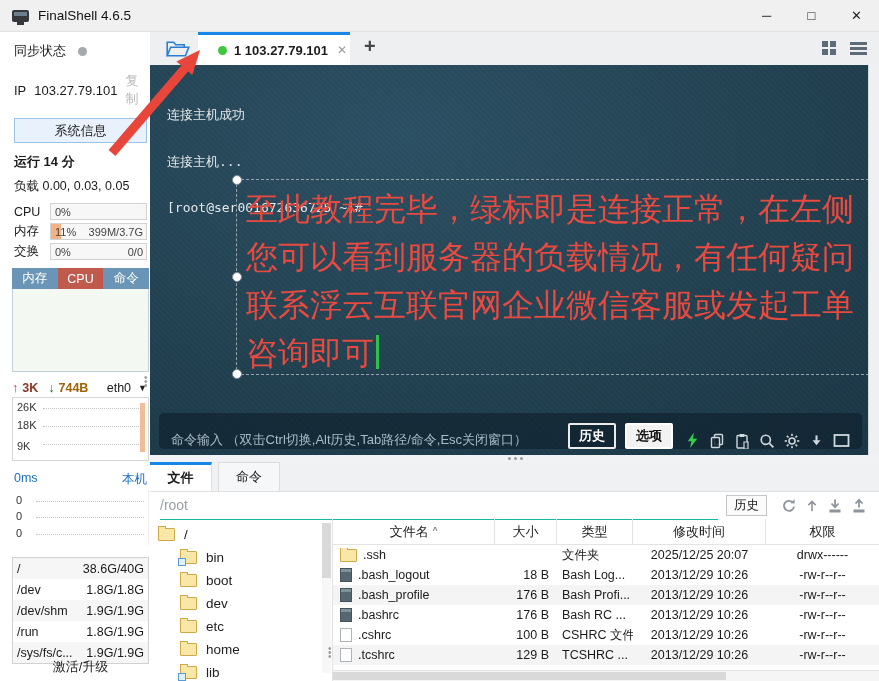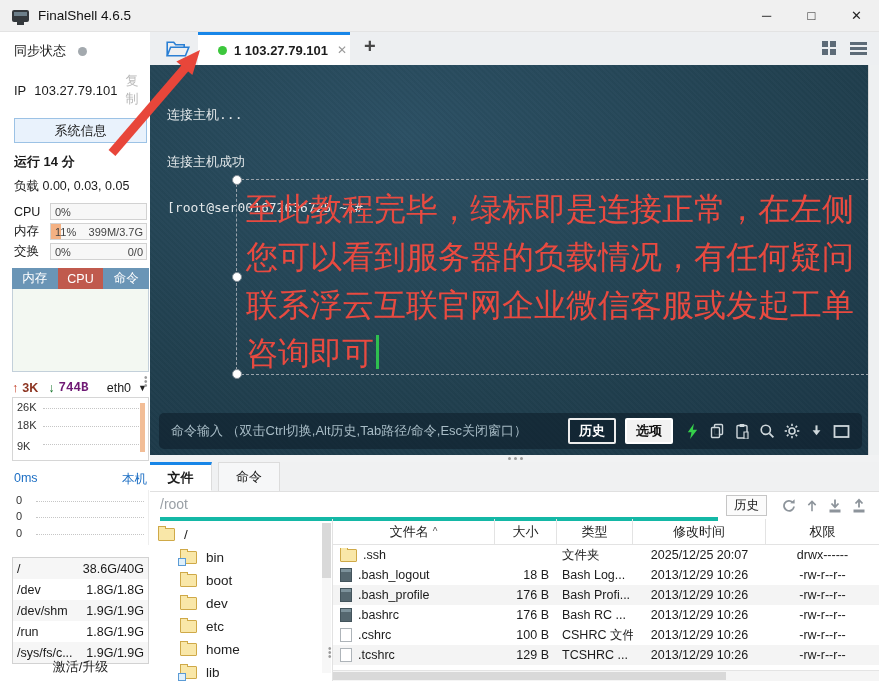--- a/index.html
+++ b/index.html
@@ -37,21 +37,21 @@
   .side-tabs{display:flex;margin:8px 0 0 0;}
   .side-tab{flex:1;height:21px;color:#fff;font-size:12.5px;display:flex;align-items:center;
     justify-content:center;}
   .side-tab.blue{background:#6a95b6;}
   .side-tab.red{background:#c05a4d;}
   .mini-chart{height:82px;background:#f3f8f2;border:1px solid #c3d0da;border-top:none;}
   .net-row{display:flex;align-items:center;gap:4px;margin:9px 2px 2px 0;font-size:12.5px;font-weight:bold;}
   .up-arrow{color:#c23b22;}
   .net-up{color:#8d3522;}
   .down-arrow{color:#1f7a33;margin-left:6px;}
-  .net-down{color:#701a75;font-family:Liberation Mono, monospace;}
+  .net-down{color:#a16207;}
   .iface{margin-left:auto;font-weight:normal;}
   .chev{font-size:9px;color:#222;margin-left:3px;}
   .line-chart{position:relative;border:1px solid #d6d6d6;background:#fff;font-size:11px;color:#333;}
   #netchart{height:62px;}
   .tick{position:absolute;left:4px;}
   .gridline{position:absolute;left:30px;right:7px;border-top:1px dotted #c6c6c6;}
   .net-bar{position:absolute;right:3px;top:5px;bottom:8px;width:5px;background:#f2bd96;}
   .ping-row{display:flex;margin:10px 2px 2px 2px;font-size:12.5px;color:#1d6fc4;}
   .ping-host{margin-left:auto;}
   #pingchart{height:55px;border:none;border-right:1px solid #eee;}
@@ -94,42 +94,42 @@
   .sel-box{position:absolute;left:86px;top:114px;width:636px;height:194px;
     border:1px dashed #98a2aa;z-index:2;}
   .handle{position:absolute;width:8px;height:8px;border-radius:50%;background:#fff;
     border:1px solid #7e8a93;left:-5px;}
   .h-top{top:-5px;} .h-mid{top:92px;} .h-bot{bottom:-5px;}
   .red-text{position:absolute;left:96px;top:120px;z-index:2;color:#e84a40;font-size:32px;
     line-height:48px;white-space:nowrap;}
   .caret{display:inline-block;width:3px;height:34px;background:#2ebf4f;vertical-align:-5px;margin-left:2px;}
   
   .cmdbar{position:absolute;left:9px;right:17px;top:348px;height:36px;border-radius:5px;
-    background:rgba(12,28,40,.55);display:flex;align-items:center;padding:0 12px;gap:9px;
+    background:rgba(12,28,40,.55);display:flex;align-items:flex-end;padding:0 12px;gap:9px;
     box-sizing:border-box;z-index:3;}
   .cmd-placeholder{flex:1;font-size:13px;color:#a8bcc6;white-space:nowrap;overflow:hidden;}
   .cmd-btn{font-size:13px;font-weight:bold;padding:2px 9px;border-radius:2px;white-space:nowrap;}
   .cmd-btn.dark{border:2px solid #ececec;color:#fff;background:rgba(15,32,45,.4);}
   .cmd-btn.light{border:2px solid #fff;color:#111;background:#f2f2f2;}
   .cmd-icons{display:flex;align-items:center;gap:9px;margin-left:3px;}
   .cmd-icons svg{display:block;}
   
   #hsplit{position:absolute;left:150px;top:455px;width:729px;height:7px;background:#f1f2f3;}
   .hdots{position:absolute;left:358px;top:2px;display:flex;gap:3px;}
   .hdots span{width:3px;height:3px;border-radius:50%;background:#9b9b9b;}
   
   #bottom{position:absolute;left:150px;top:462px;width:729px;height:219px;background:#fff;}
   .btabs{height:30px;background:#f0f1f2;display:flex;border-bottom:1px solid #e0e0e0;box-sizing:border-box;}
   .btab{width:62px;display:flex;align-items:center;justify-content:center;font-size:13px;
     box-sizing:border-box;border-right:1px solid #dcdcdc;}
   .btab.active{background:#fff;border-top:3px solid #1886e8;font-weight:bold;border-bottom:1px solid #fff;}
   .btab.idle{background:#f6f7f8;border-top:1px solid #dcdcdc;border-left:1px solid #dcdcdc;margin-left:6px;}
   .pathrow{height:27px;display:flex;align-items:center;padding:0 10px 0 10px;gap:8px;}
   .path{flex:1;color:#9aa0a6;font-size:14px;height:100%;display:flex;align-items:center;
-    border-bottom:4px solid #14b8a6;}
+    border-bottom:1px solid #14b8a6;}
   .hist-btn{font-size:12.5px;border:1px solid #c6c6c6;background:#fbfbfb;padding:1px 7px;color:#222;}
   .path-icons{display:flex;align-items:center;gap:8px;margin:0 2px 0 6px;}
   .path-icons svg{display:block;}
   .fileszone{display:flex;height:162px;position:relative;}
   .tree{width:183px;border-right:1px solid #e2e2e2;box-sizing:border-box;padding-top:4px;
     overflow:hidden;position:relative;}
   .tree-row{height:23px;display:flex;align-items:center;gap:9px;font-size:13.5px;color:#222;padding-left:30px;}
   .tree-row.root{padding-left:8px;}
   .folder{width:15px;height:11px;background:#f9e7a8;border:1px solid #cfa948;border-radius:1px;
     position:relative;flex:none;}
@@ -302,22 +302,22 @@
     </span>
   <span class="menu-icon">
       <span></span>
       <span></span>
       <span></span>
     </span>
 </div>
 
 <div id="terminal">
   <div class="term-text">
+    <div>连接主机成功</div>
     <div>连接主机...</div>
-    <div>连接主机成功</div>
     <div>[root@ser001672636725 ~]#</div>
   </div>
 
   <div class="sel-box">
     <span class="handle h-top"></span>
     <span class="handle h-mid"></span>
     <span class="handle h-bot"></span>
   </div>
   <div class="red-text">
     <div>至此教程完毕，绿标即是连接正常，在左侧</div>

